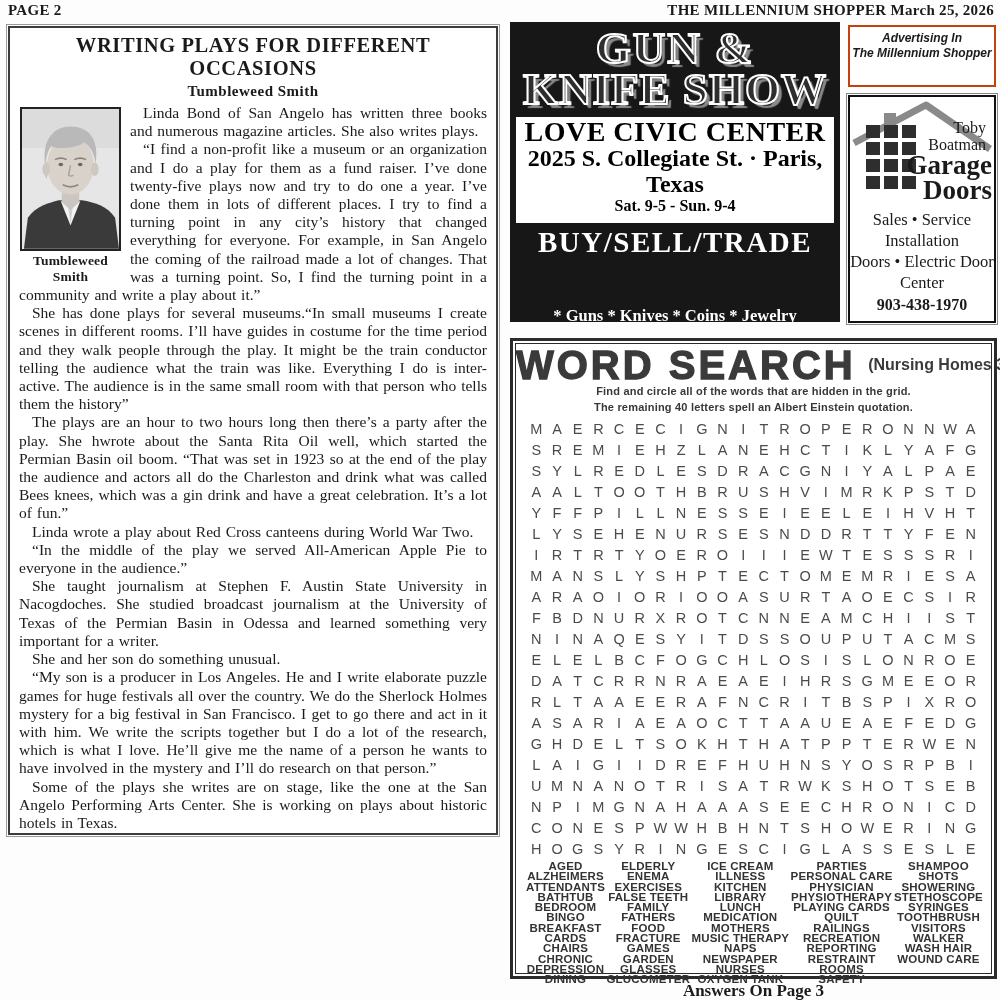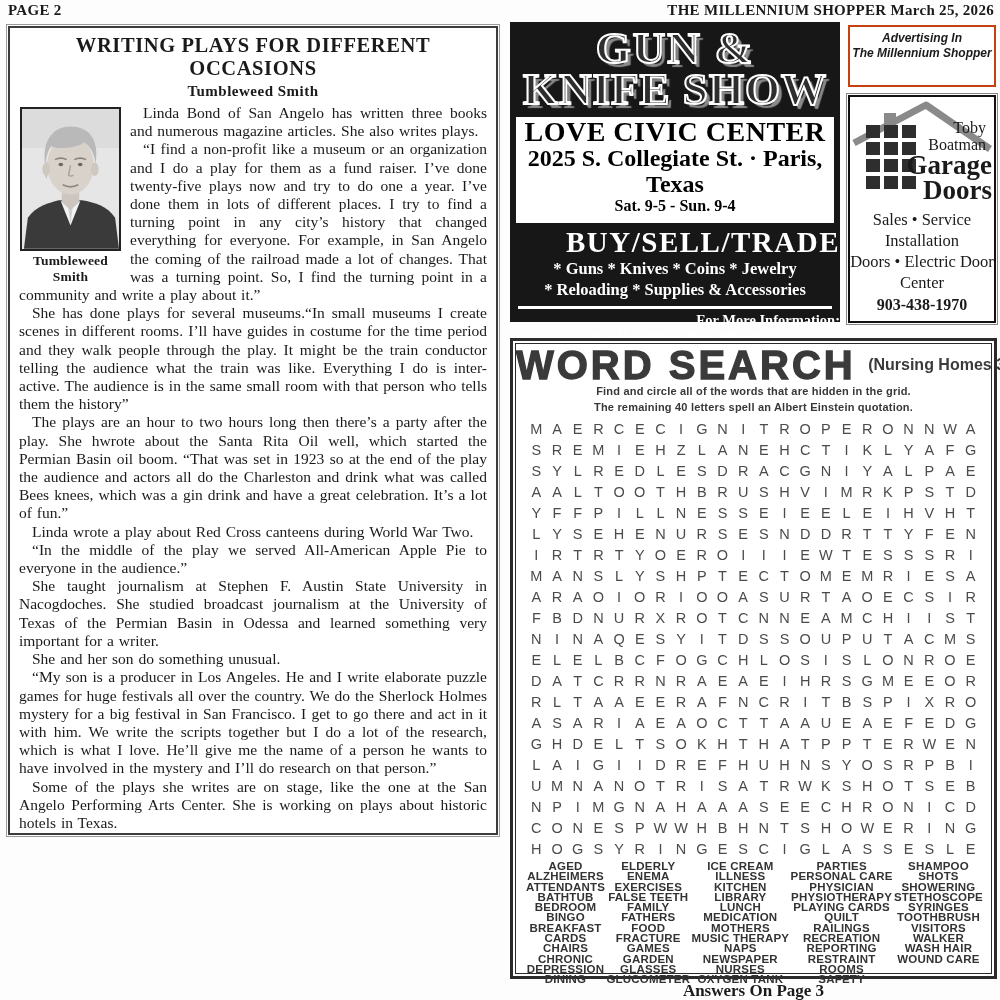--- a/index.html
+++ b/index.html
@@ -26,22 +26,22 @@
             color:#fff; display:flex; flex-direction:column; }
   .gun-title { text-align:center; font-weight:bold; line-height:0.92; padding-top:6px;
                color:#2e2e2e; -webkit-text-stroke:2px #ffffff; text-shadow:4px 4px 1px #8a8a8a; }
   .gun-title .l1 { font-size:45px; letter-spacing:2px; }
   .gun-title .l2 { font-size:45px; letter-spacing:1px; }
   .gun-white { background:#fff; color:#000; margin:6px 6px 0 6px; text-align:center; padding:1px 0 9px; }
   .gun-venue { font-size:28px; font-weight:bold; line-height:1.02; letter-spacing:0.5px; }
   .gun-addr  { font-size:24px; font-weight:bold; line-height:1.05; }
   .gun-dates { font-size:21px; font-weight:bold; line-height:1.05; }
   .gun-hours { font-size:16px; font-weight:bold; line-height:1.1; }
-  .gun-buysell { font-size:29px; font-weight:bold; text-align:right; letter-spacing:1.5px; margin-top:3px; }
-  .gun-items { font-size:16.5px; font-weight:bold; text-align:center; line-height:1.25; }
+  .gun-buysell { font-size:29px; font-weight:bold; text-align:center; letter-spacing:1.5px; margin-top:3px; }
+  .gun-items { font-size:16.5px; font-weight:bold; text-align:center; line-height:1.25;margin-top:47px; }
   .gun-rule { border-top:3px solid #fff; margin:5px 8px 3px; }
   .gun-info-label { font-size:14.5px; font-weight:bold; text-align:right; }
   .gun-phone { font-size:22px; font-weight:bold; text-align:center; line-height:1.0; }
 
   
   .adv-box { position:absolute; left:848px; top:25px; width:148px; height:62px; border:2px solid #c2410c;
              background:#fff; text-align:center; font-family:"Liberation Sans", sans-serif;
              font-style:italic; font-weight:bold; padding-top:4px; }
   .adv-box .l12 { font-size:12px; line-height:14.5px; }
   .adv-box .l3  { font-size:11px; line-height:14.5px; }

